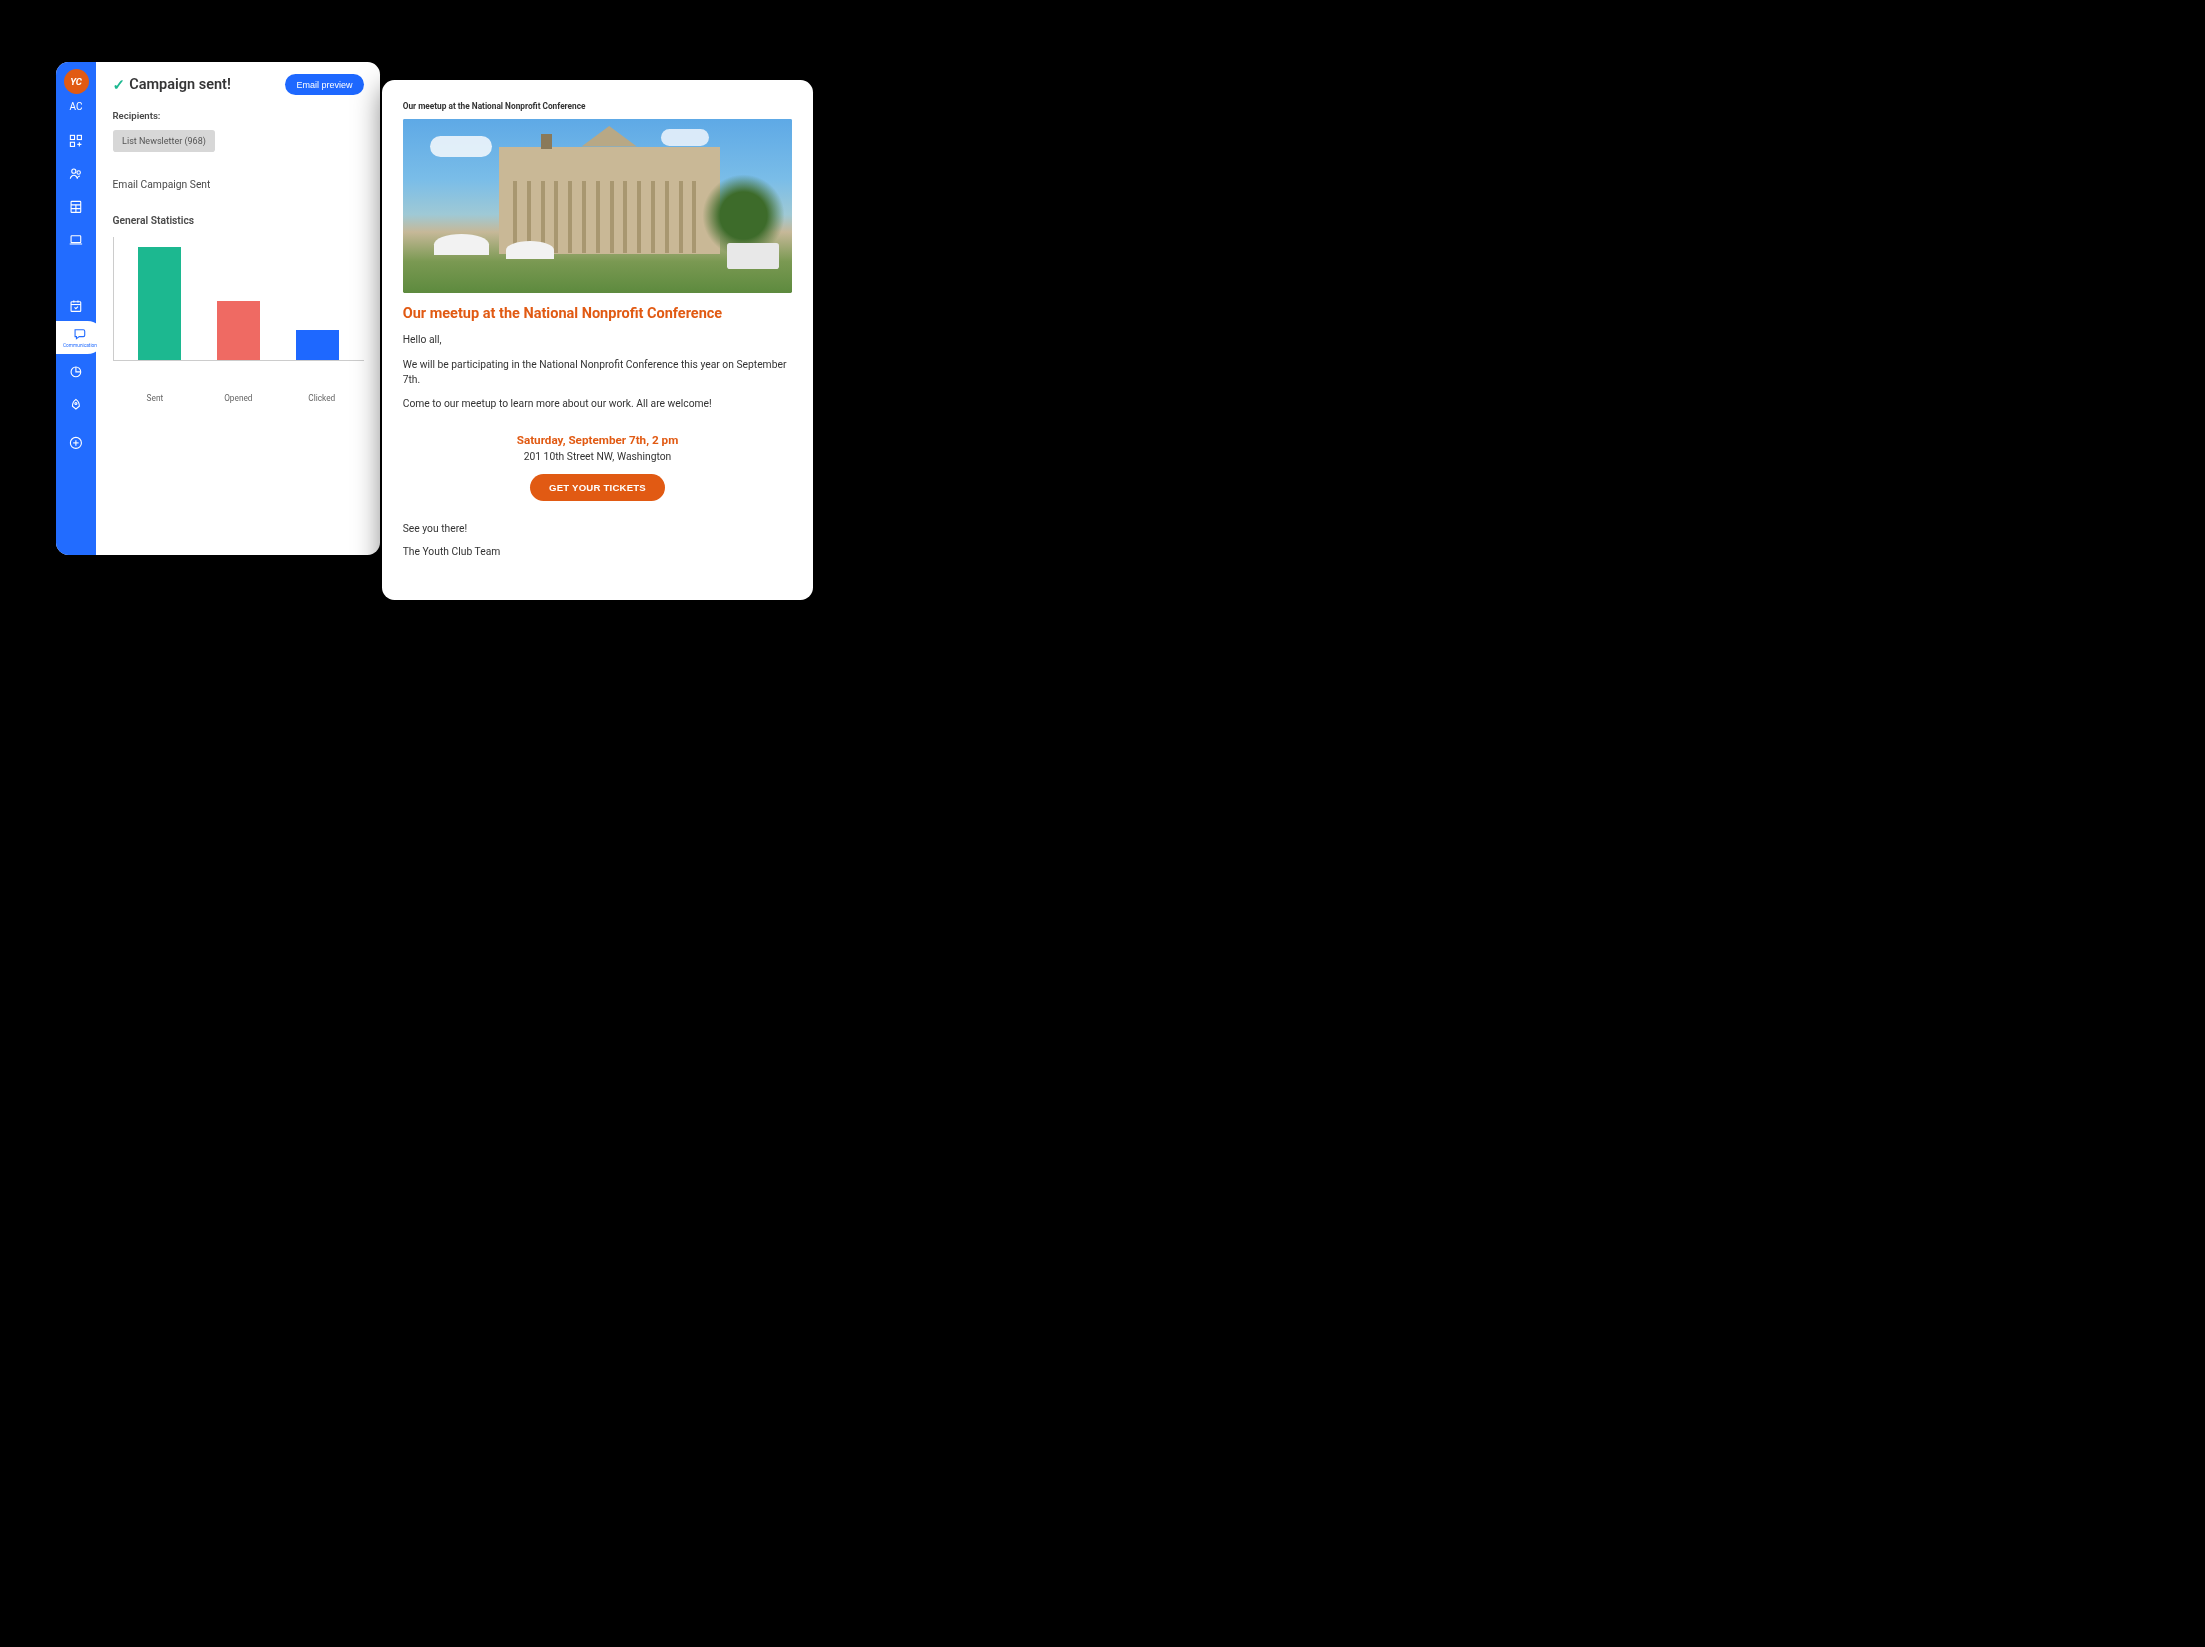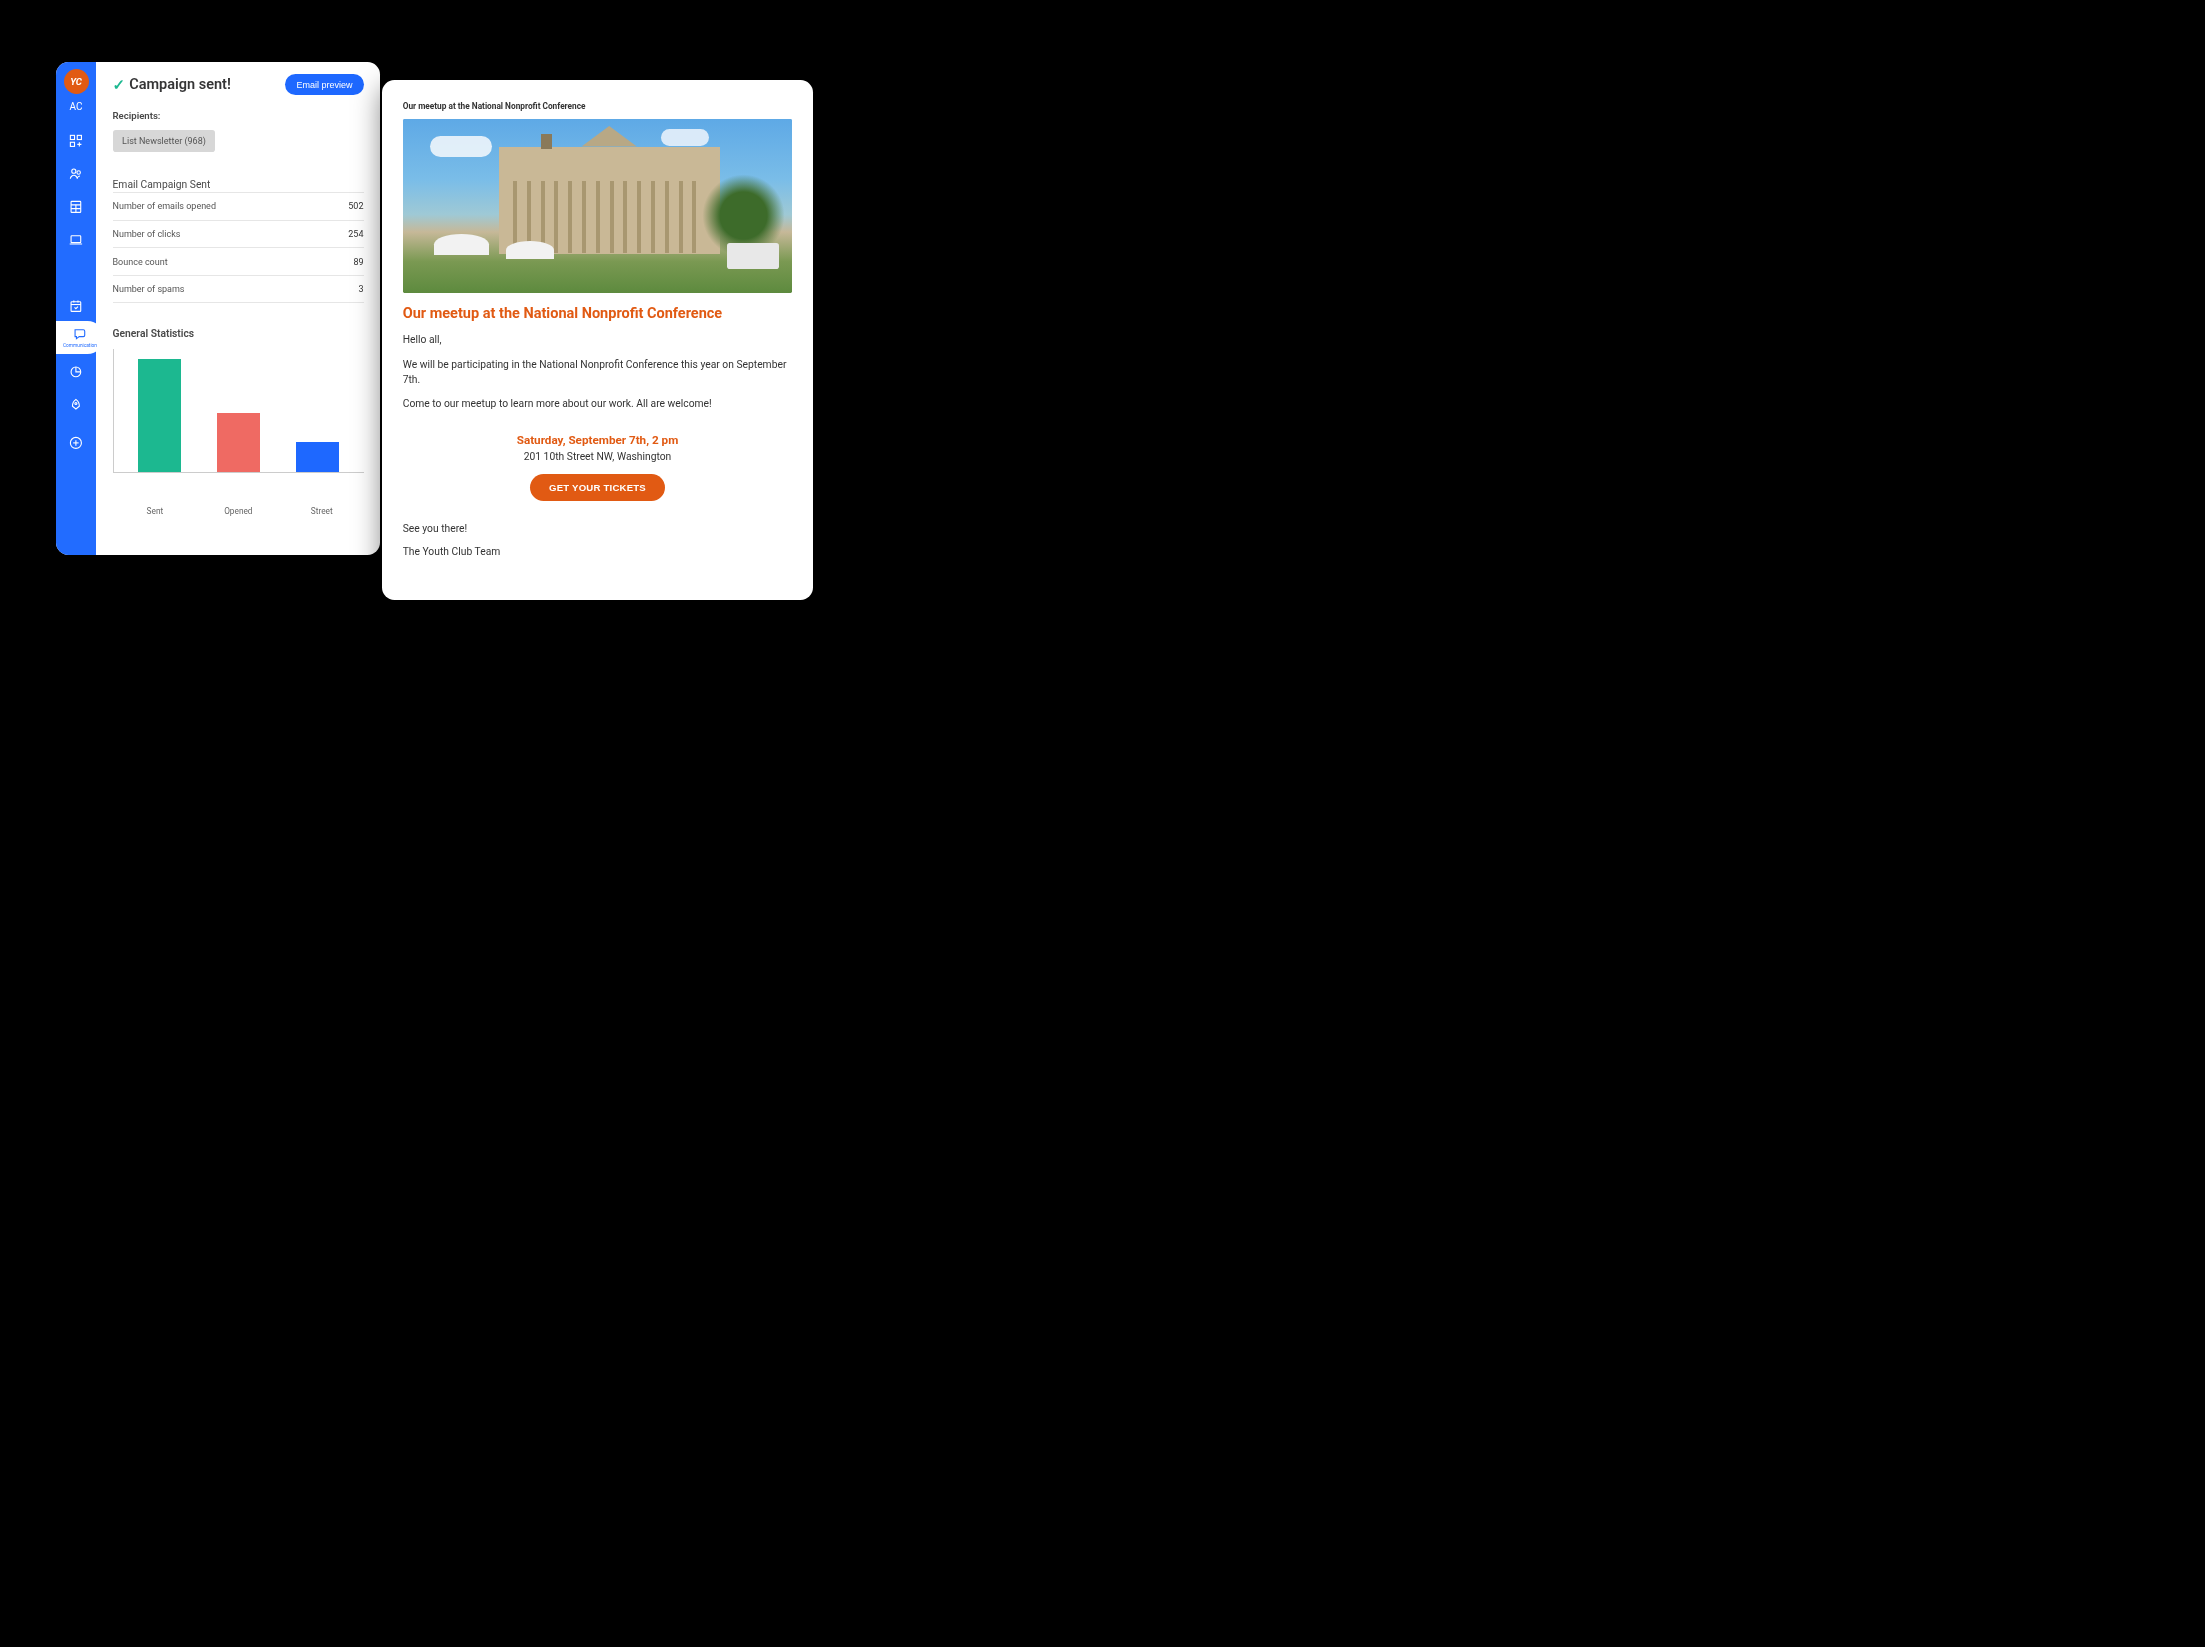--- a/index.html
+++ b/index.html
@@ -447,59 +447,41 @@
         <h1>Campaign sent!</h1>
       </div>
       <button class="preview-btn">Email preview</button>
     </div>
 
     <div class="section-label">Recipients:</div>
     <div class="recipient-chip">List Newsletter (968)</div>
 
     <div class="stats-section">
       <h3>Email Campaign Sent</h3>
-      <div id="stat-rows">
-          <div class="stat-row">
-            <span>Number of emails opened</span>
-            <span class="val">502</span>
-          </div>
-          <div class="stat-row">
-            <span>Number of clicks</span>
-            <span class="val">254</span>
-          </div>
-          <div class="stat-row">
-            <span>Bounce count</span>
-            <span class="val">89</span>
-          </div>
-          <div class="stat-row">
-            <span>Number of spams</span>
-            <span class="val">3</span>
-          </div>
-        </div>
     </div>
 
     <div class="general-stats">
       <h3>General Statistics</h3>
       <div class="chart-wrap">
         <div class="chart-bars" id="chart-bars">
             <div class="bar-group">
               <div class="bar" style="height: 113px; background: rgb(28, 184, 144);"></div>
             </div>
             <div class="bar-group">
               <div class="bar" style="height: 59px; background: rgb(239, 106, 99);"></div>
             </div>
             <div class="bar-group">
               <div class="bar" style="height: 30px; background: rgb(30, 104, 255);"></div>
             </div>
           </div>
       </div>
       <div class="chart-labels" id="chart-labels">
           <span>Sent</span>
           <span>Opened</span>
-          <span>Street</span>
+          <span>Clicked</span>
         </div>
     </div>
   </div>
 </div>
 
 <div class="email-card">
   <div class="email-subject">Our meetup at the National Nonprofit Conference</div>
   <div class="email-hero">
     <div class="hero-cloud"></div>
     <div class="hero-cloud2"></div>

